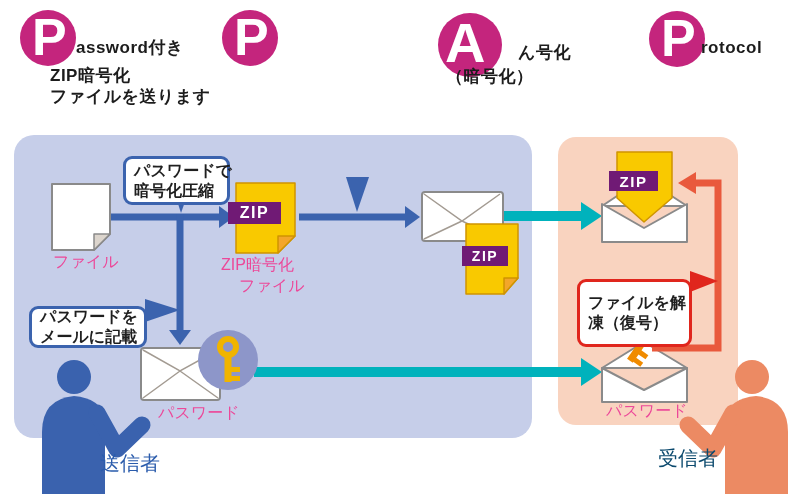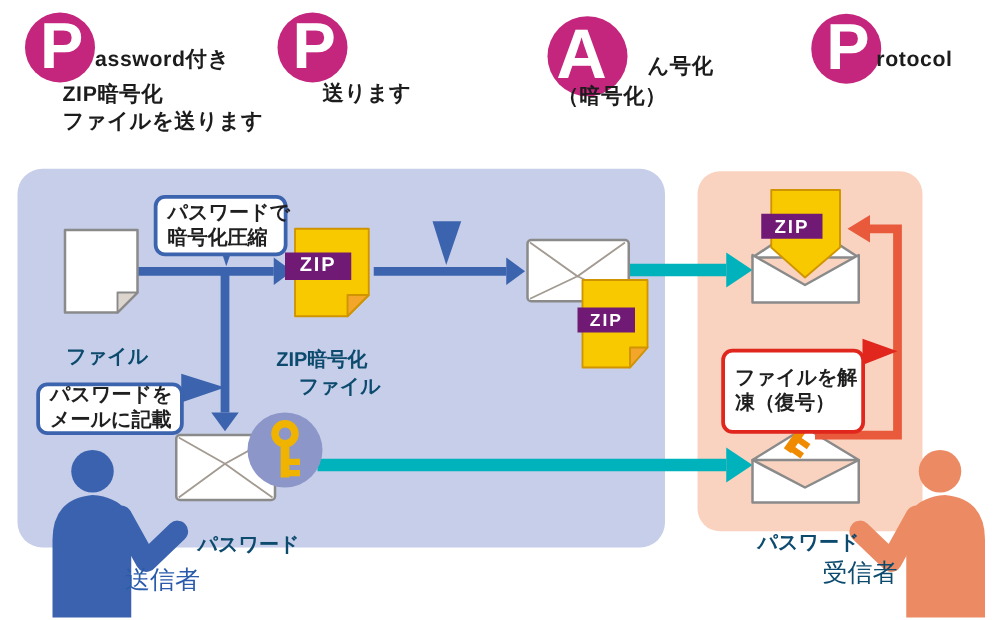--- a/index.html
+++ b/index.html
@@ -19,21 +19,21 @@
   .callout{position:absolute;background:#fff;border:3px solid #3b63ae;border-radius:9px;
            display:flex;flex-direction:column;justify-content:center;align-items:flex-start;
            padding-left:8px;font-size:16px;line-height:20px;font-weight:600;color:#1f1f1f;
            white-space:nowrap;box-sizing:border-box;margin-top:25px;}
   .callout.center{align-items:center;padding-left:0;}
   .callout.red{border-color:#e0261d;}
   
   .zip-badge{position:absolute;background:#701a75;color:#fff;font-weight:700;
              display:flex;align-items:center;justify-content:center;letter-spacing:1.5px;}
   
-  .diagram-label{position:absolute;font-size:16px;font-weight:700;color:#0c4a6e;white-space:nowrap;margin-top:23px;}
+  .diagram-label{position:absolute;font-size:16px;font-weight:400;color:#ec4899;white-space:nowrap;}
   .person-label{position:absolute;font-size:20px;font-weight:400;white-space:nowrap;}
   #sender-label{color:#2b5cac;}
   #receiver-label{color:#0c4a6e;}
   svg.layer{position:absolute;left:0;top:0;}
   .blue-stroke{stroke:#3b63ae;stroke-width:7;}
   .blue-fill{fill:#3b63ae;}
   .teal-stroke{stroke:#00b2bc;stroke-width:10;}
   .teal-fill{fill:#00b2bc;}
   .red-stroke{stroke:#e9593c;stroke-width:7;}
   .red-fill{fill:#e9593c;}
@@ -46,21 +46,20 @@
   <div class="badge-circle" style="left:20px;top:10px;">
     <span class="badge-letter">P</span>
   </div>
   <div class="hline" style="left:76px;top:36px;">assword付き</div>
   <div class="hline" style="left:50px;top:64px;">ZIP暗号化</div>
   <div class="hline" style="left:50px;top:85px;">ファイルを送ります</div>
 
   <div class="badge-circle" style="left:222px;top:10px;">
     <span class="badge-letter">P</span>
   </div>
-  <div class="hline" style="left:258px;top:63px;">送ります</div>
 
   <div class="badge-circle big" style="left:438px;top:13px;">
     <span class="badge-letter">A</span>
   </div>
   <div class="hline" style="left:504px;top:41px;margin-left:14px;">ん号化</div>
   <div class="hline" style="left:446px;top:65px;">（暗号化）</div>
 
   <div class="badge-circle" style="left:649px;top:11px;">
     <span class="badge-letter">P</span>
   </div>

